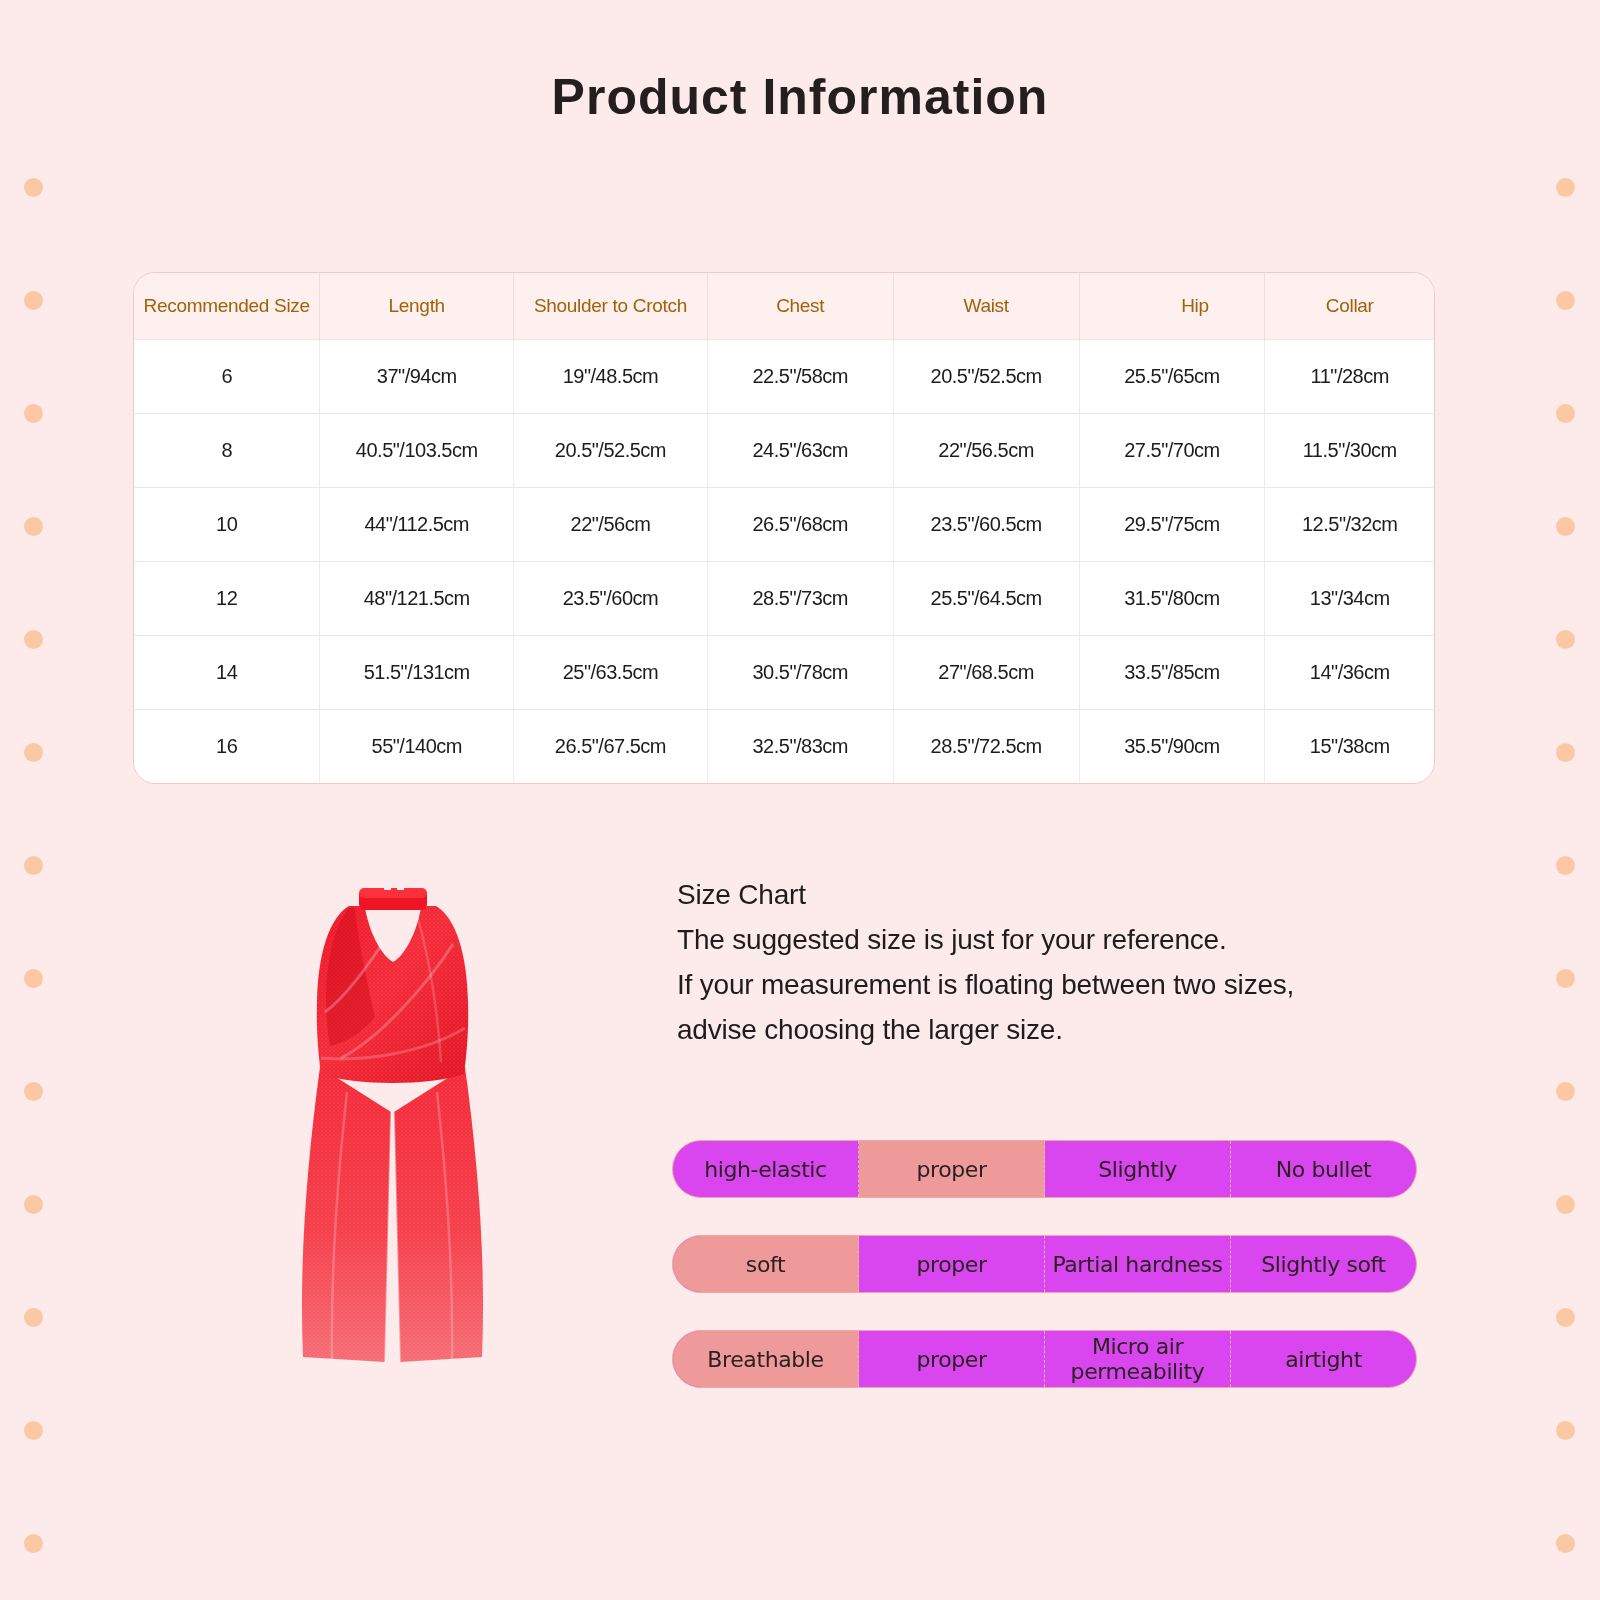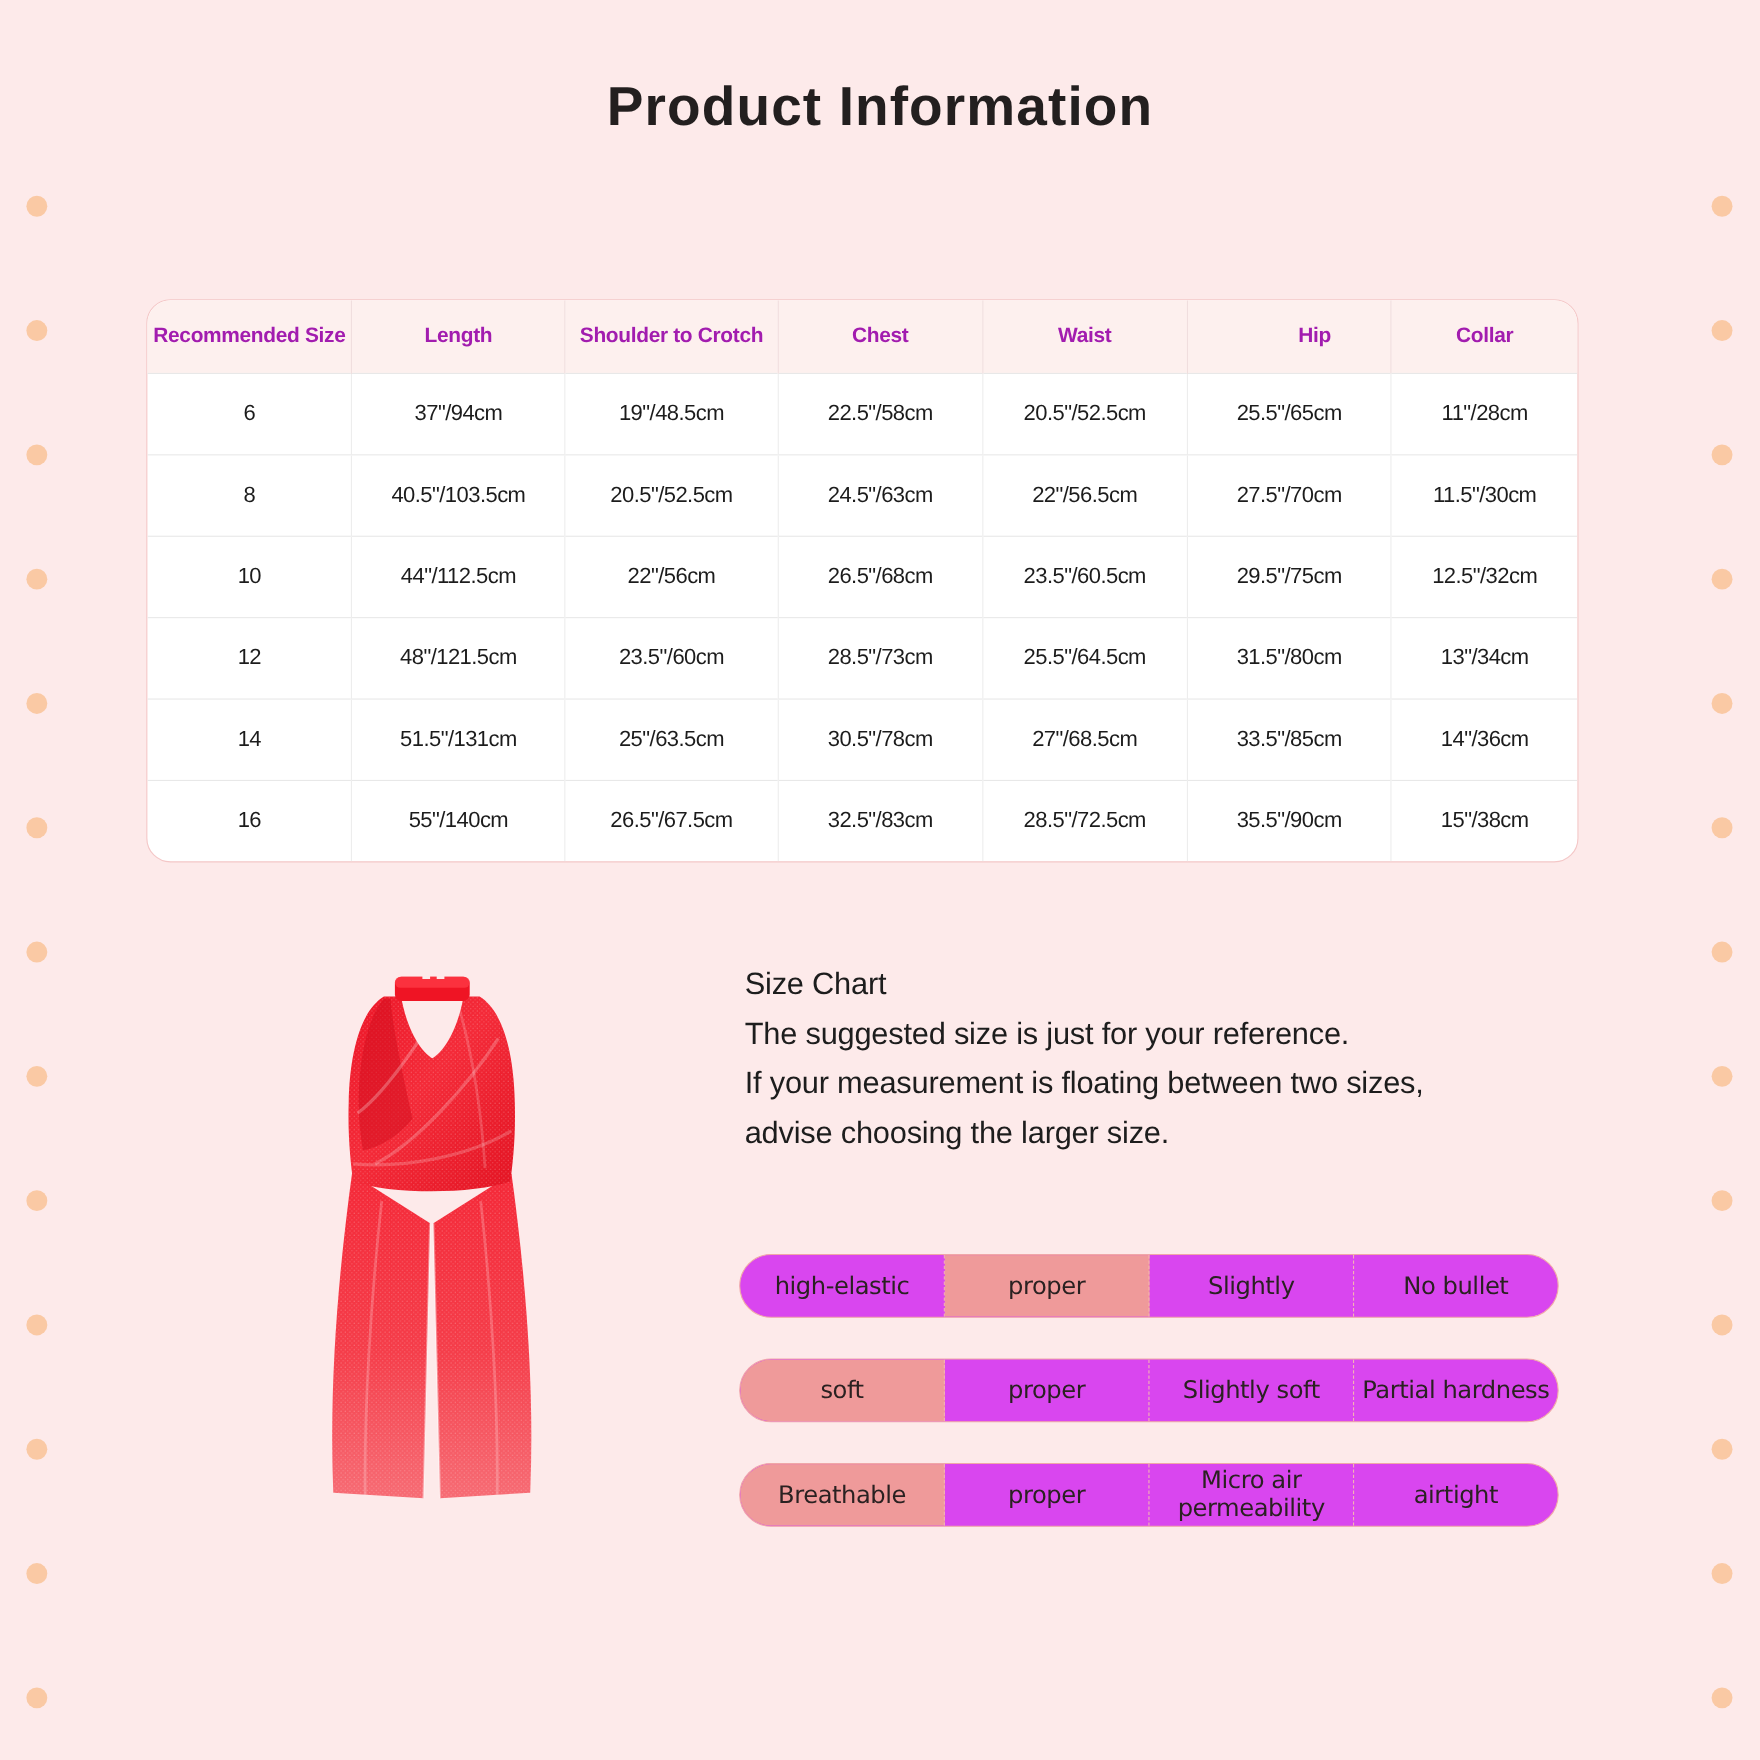--- a/index.html
+++ b/index.html
@@ -57,22 +57,22 @@
     background: #ffffff;
   }
   table.size-table {
     width: 100%;
     border-collapse: collapse;
     table-layout: fixed;
   }
   table.size-table th {
     background: #fdf0ee;
     font-size: 19px;
-    font-weight: bold;
-    color: #a21caf;
+    font-weight: normal;
+    color: #a16207;
     height: 66px;
     font-family: "Liberation Sans", sans-serif;
     font-stretch: condensed;
     border-right: 1px solid #f0dede;
     letter-spacing: -0.3px;
   }
   table.size-table th:last-child { border-right: none; }
   table.size-table td {
     height: 74px;
     text-align: center;
@@ -315,22 +315,22 @@
 <div class="bars">
     <div class="bar">
       <div class="seg">high-elastic</div>
       <div class="seg active">proper</div>
       <div class="seg">Slightly</div>
       <div class="seg">No bullet</div>
     </div>
     <div class="bar">
       <div class="seg active">soft</div>
       <div class="seg">proper</div>
+      <div class="seg">Partial hardness</div>
       <div class="seg">Slightly soft</div>
-      <div class="seg">Partial hardness</div>
     </div>
     <div class="bar">
       <div class="seg active">Breathable</div>
       <div class="seg">proper</div>
       <div class="seg">Micro air permeability</div>
       <div class="seg">airtight</div>
     </div>
   </div>
 
 </body></html>

